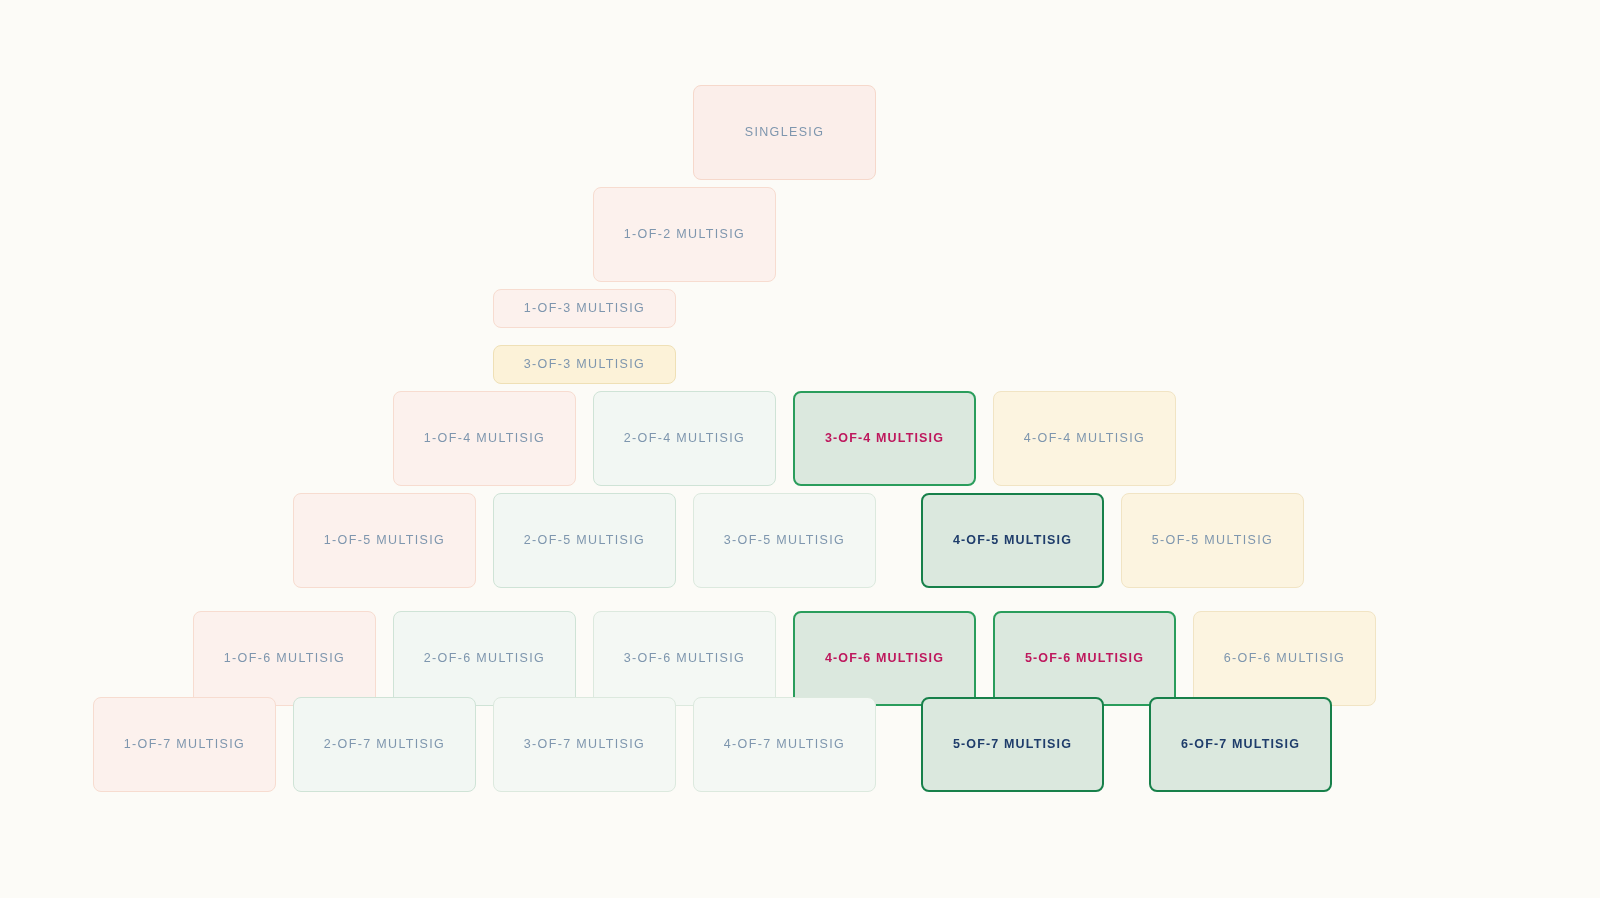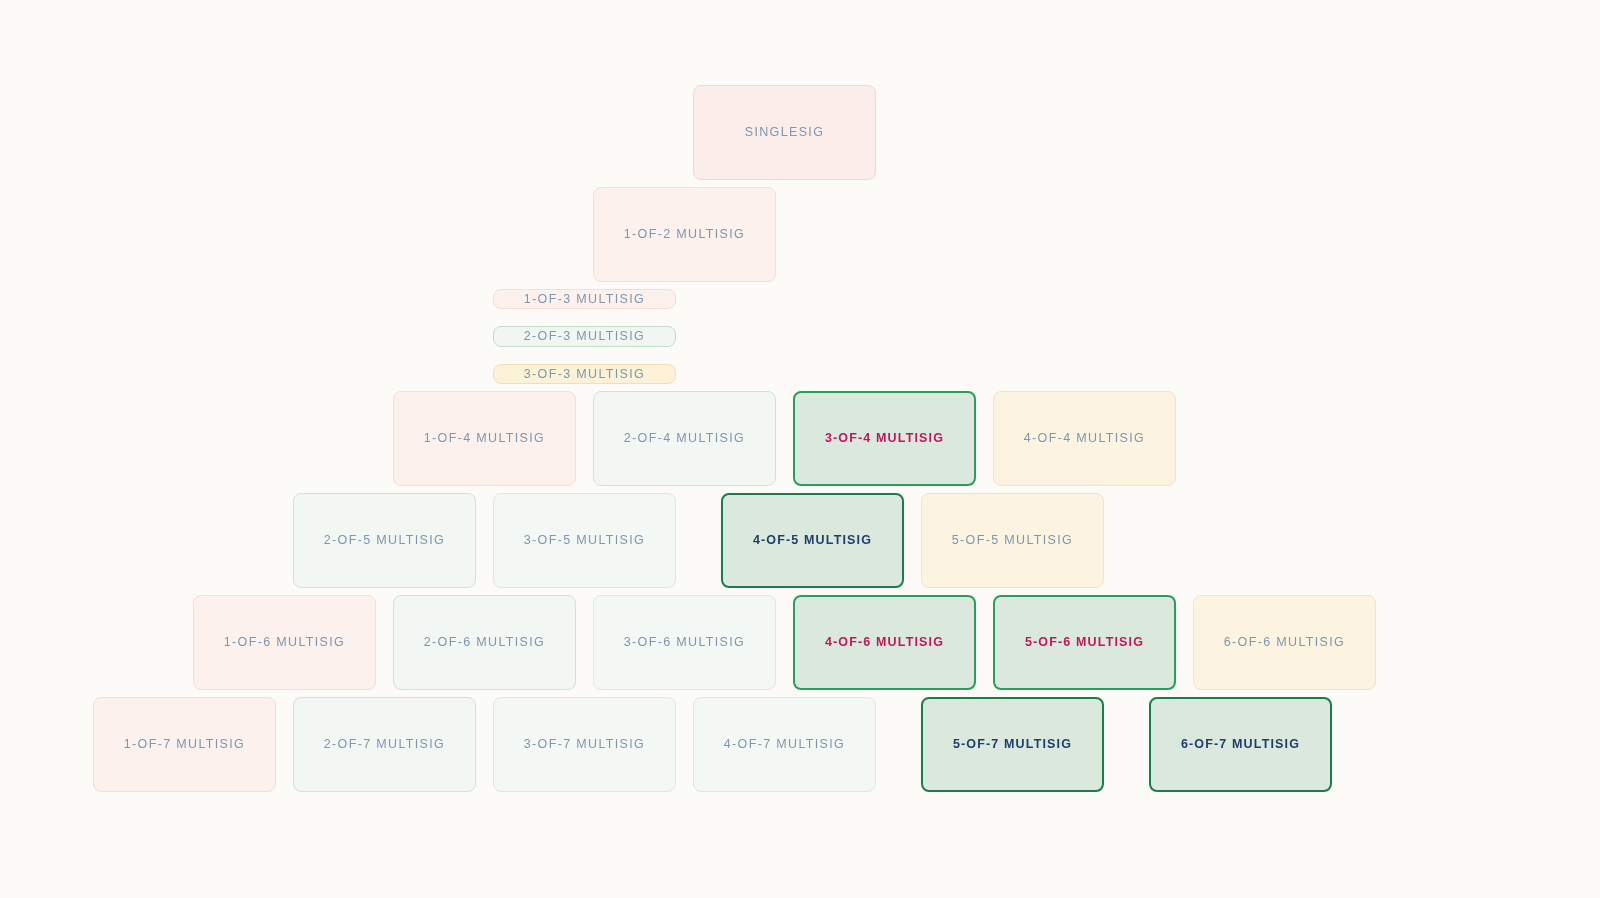--- a/index.html
+++ b/index.html
@@ -118,56 +118,56 @@
     </div>
     <div class="pyramid-row" style="left: 593px; top: 187px;">
       <div class="quorum-cell v-red-soft">
         <span class="cell-label">1-OF-2 MULTISIG</span>
       </div>
     </div>
     <div class="pyramid-row" style="left: 493px; top: 289px; flex-direction: column;">
       <div class="quorum-cell v-red-soft">
         <span class="cell-label">1-OF-3 MULTISIG</span>
       </div>
-      <div class="quorum-cell v-green-1">
-        <span class="cell-label">2-OF-3 MULTISIG</span>
-      </div>
       <div class="quorum-cell v-yellow">
         <span class="cell-label">3-OF-3 MULTISIG</span>
       </div>
     </div>
     <div class="pyramid-row" style="left: 393px; top: 391px; border-radius: 17px;">
       <div class="quorum-cell v-red-soft">
         <span class="cell-label">1-OF-4 MULTISIG</span>
       </div>
       <div class="quorum-cell v-green-2">
         <span class="cell-label">2-OF-4 MULTISIG</span>
       </div>
       <div class="quorum-cell v-optimal">
         <span class="cell-label">3-OF-4 MULTISIG</span>
       </div>
       <div class="quorum-cell v-yellow-soft">
         <span class="cell-label">4-OF-4 MULTISIG</span>
       </div>
     </div>
     <div class="pyramid-row" style="left: 293px; top: 493px;">
+      <div class="quorum-cell v-red-soft">
+        <span class="cell-label">1-OF-5 MULTISIG</span>
+      </div>
       <div class="quorum-cell v-green-2">
         <span class="cell-label">2-OF-5 MULTISIG</span>
       </div>
       <div class="quorum-cell v-green-3">
         <span class="cell-label">3-OF-5 MULTISIG</span>
       </div>
       <div class="quorum-cell v-optimal-deep">
         <span class="cell-label">4-OF-5 MULTISIG</span>
       </div>
       <div class="quorum-cell v-yellow-soft">
         <span class="cell-label">5-OF-5 MULTISIG</span>
       </div>
     </div>
-    <div class="pyramid-row" style="left: 193px; top: 595px;">
+    <div class="pyramid-row" style="left: 193px; top: 611px;">
       <div class="quorum-cell v-red-soft">
         <span class="cell-label">1-OF-6 MULTISIG</span>
       </div>
       <div class="quorum-cell v-green-2">
         <span class="cell-label">2-OF-6 MULTISIG</span>
       </div>
       <div class="quorum-cell v-green-3">
         <span class="cell-label">3-OF-6 MULTISIG</span>
       </div>
       <div class="quorum-cell v-optimal">

